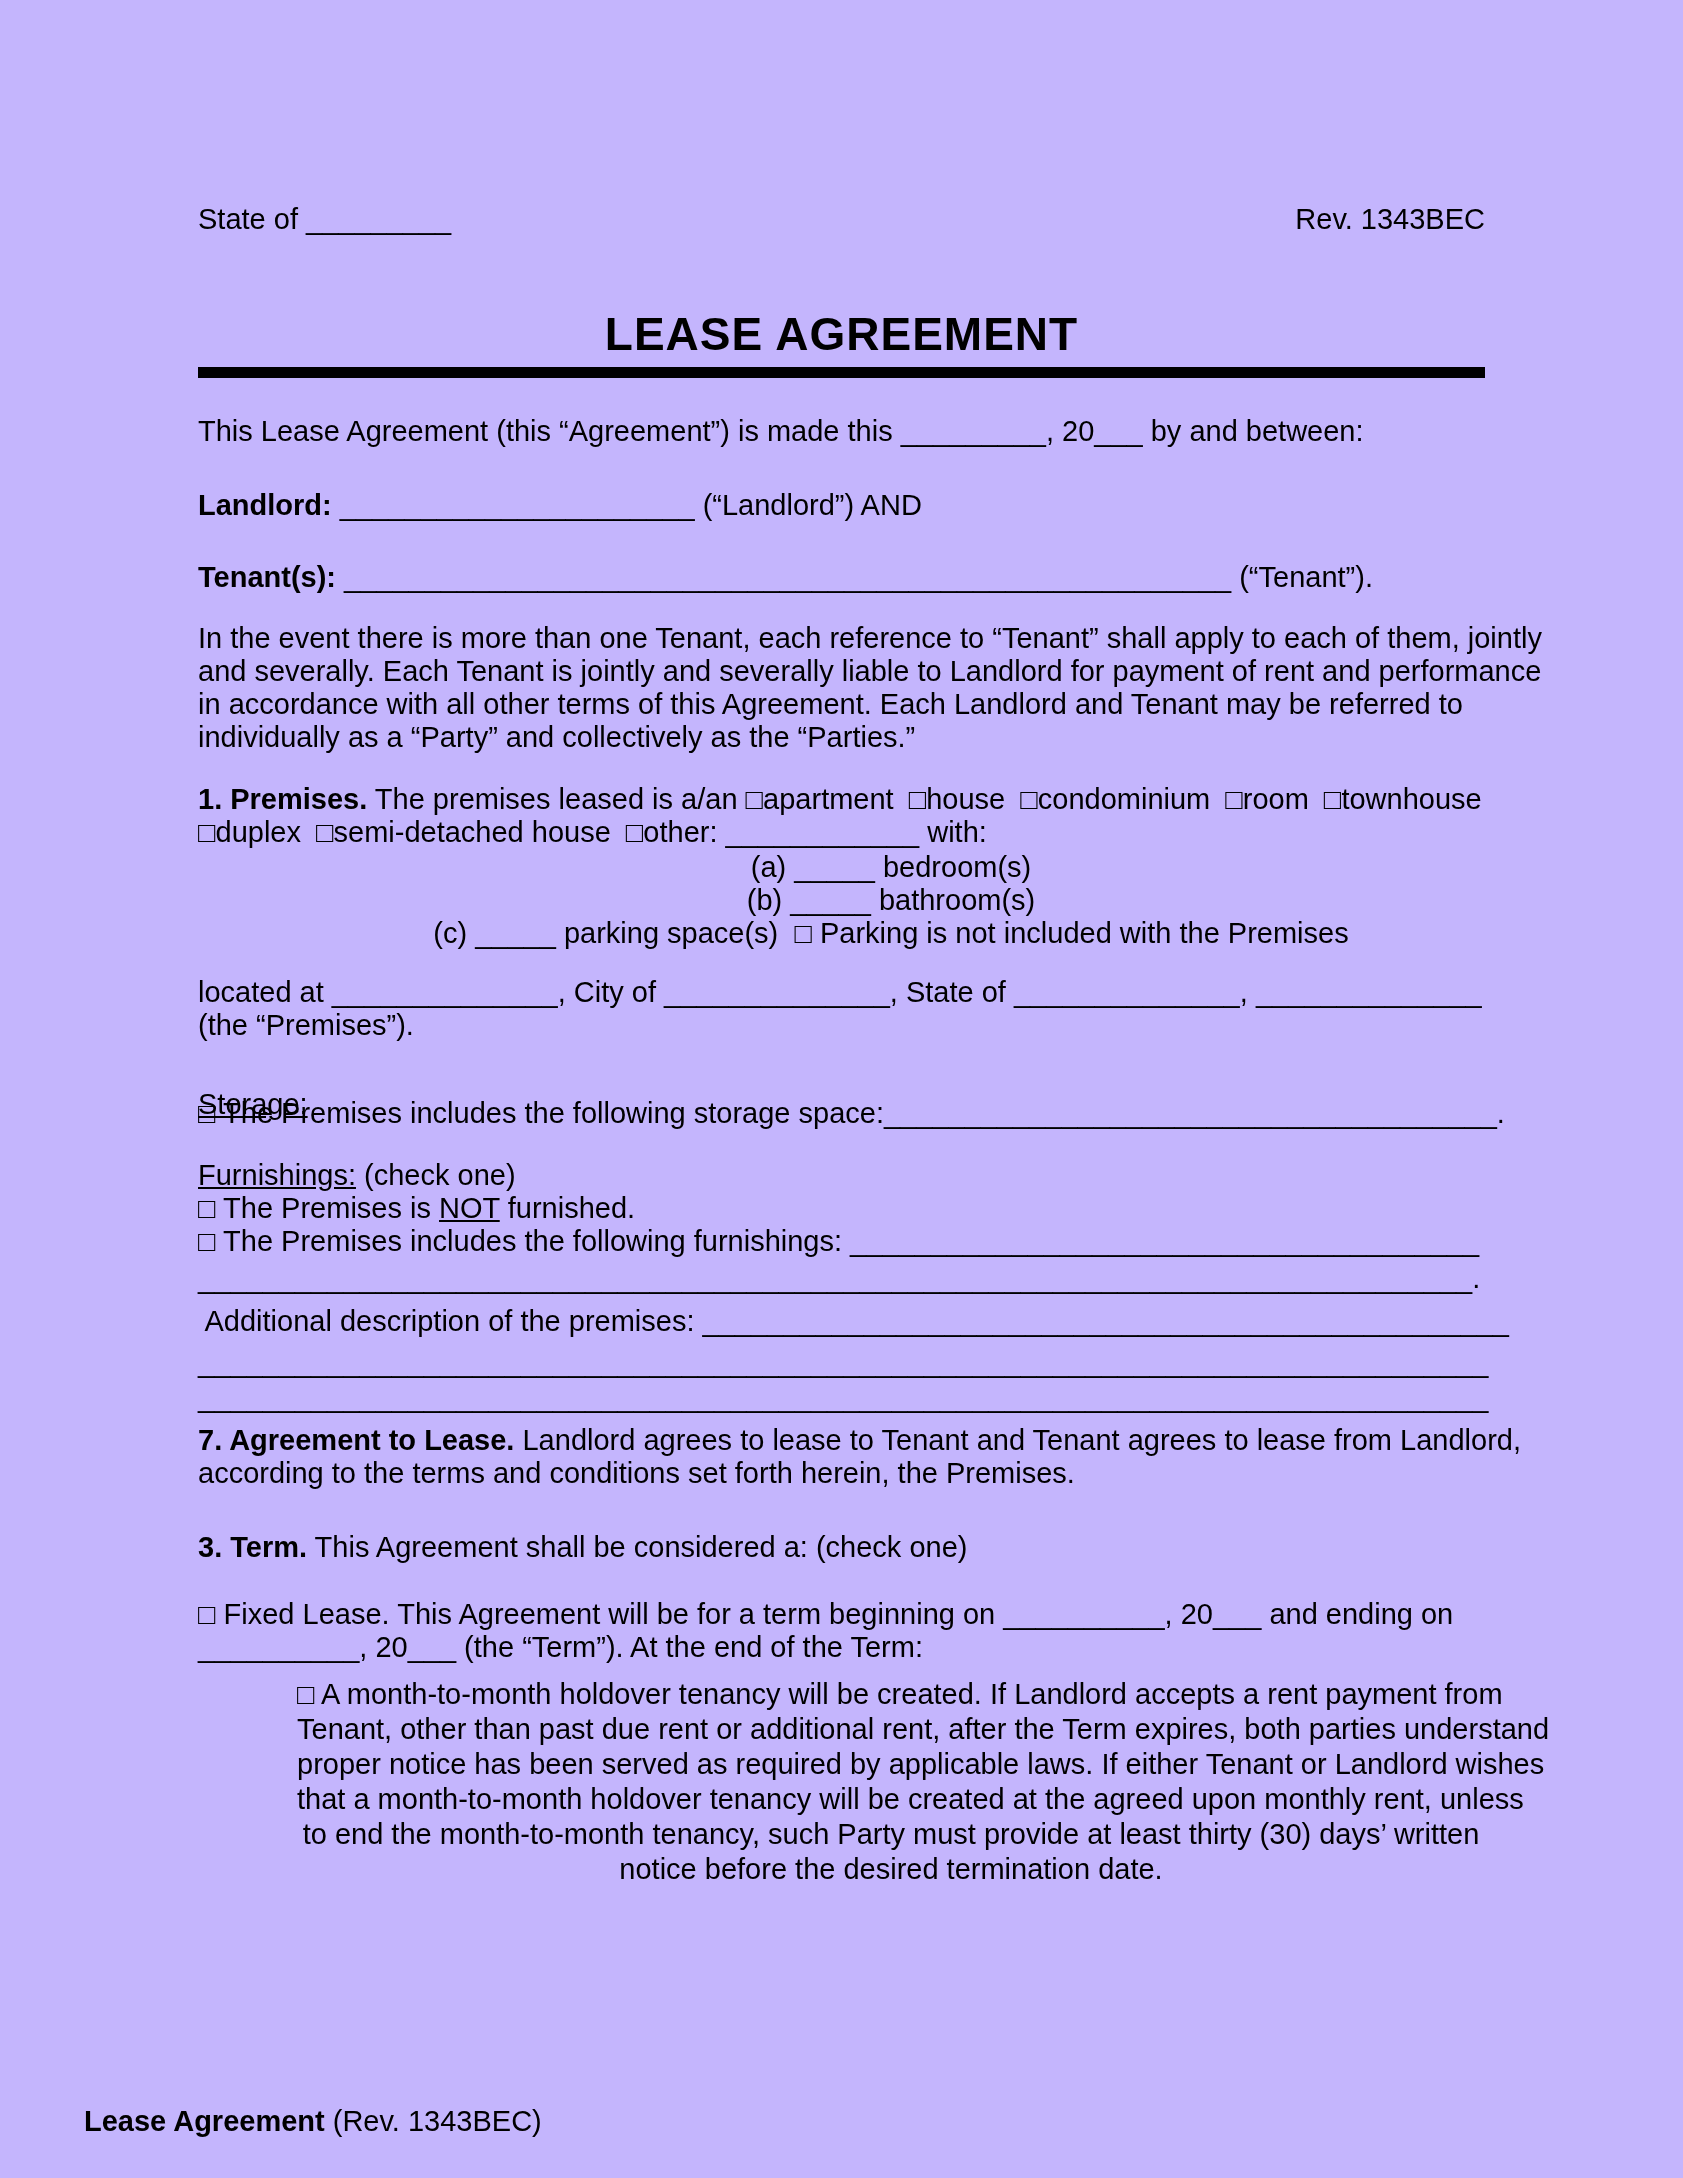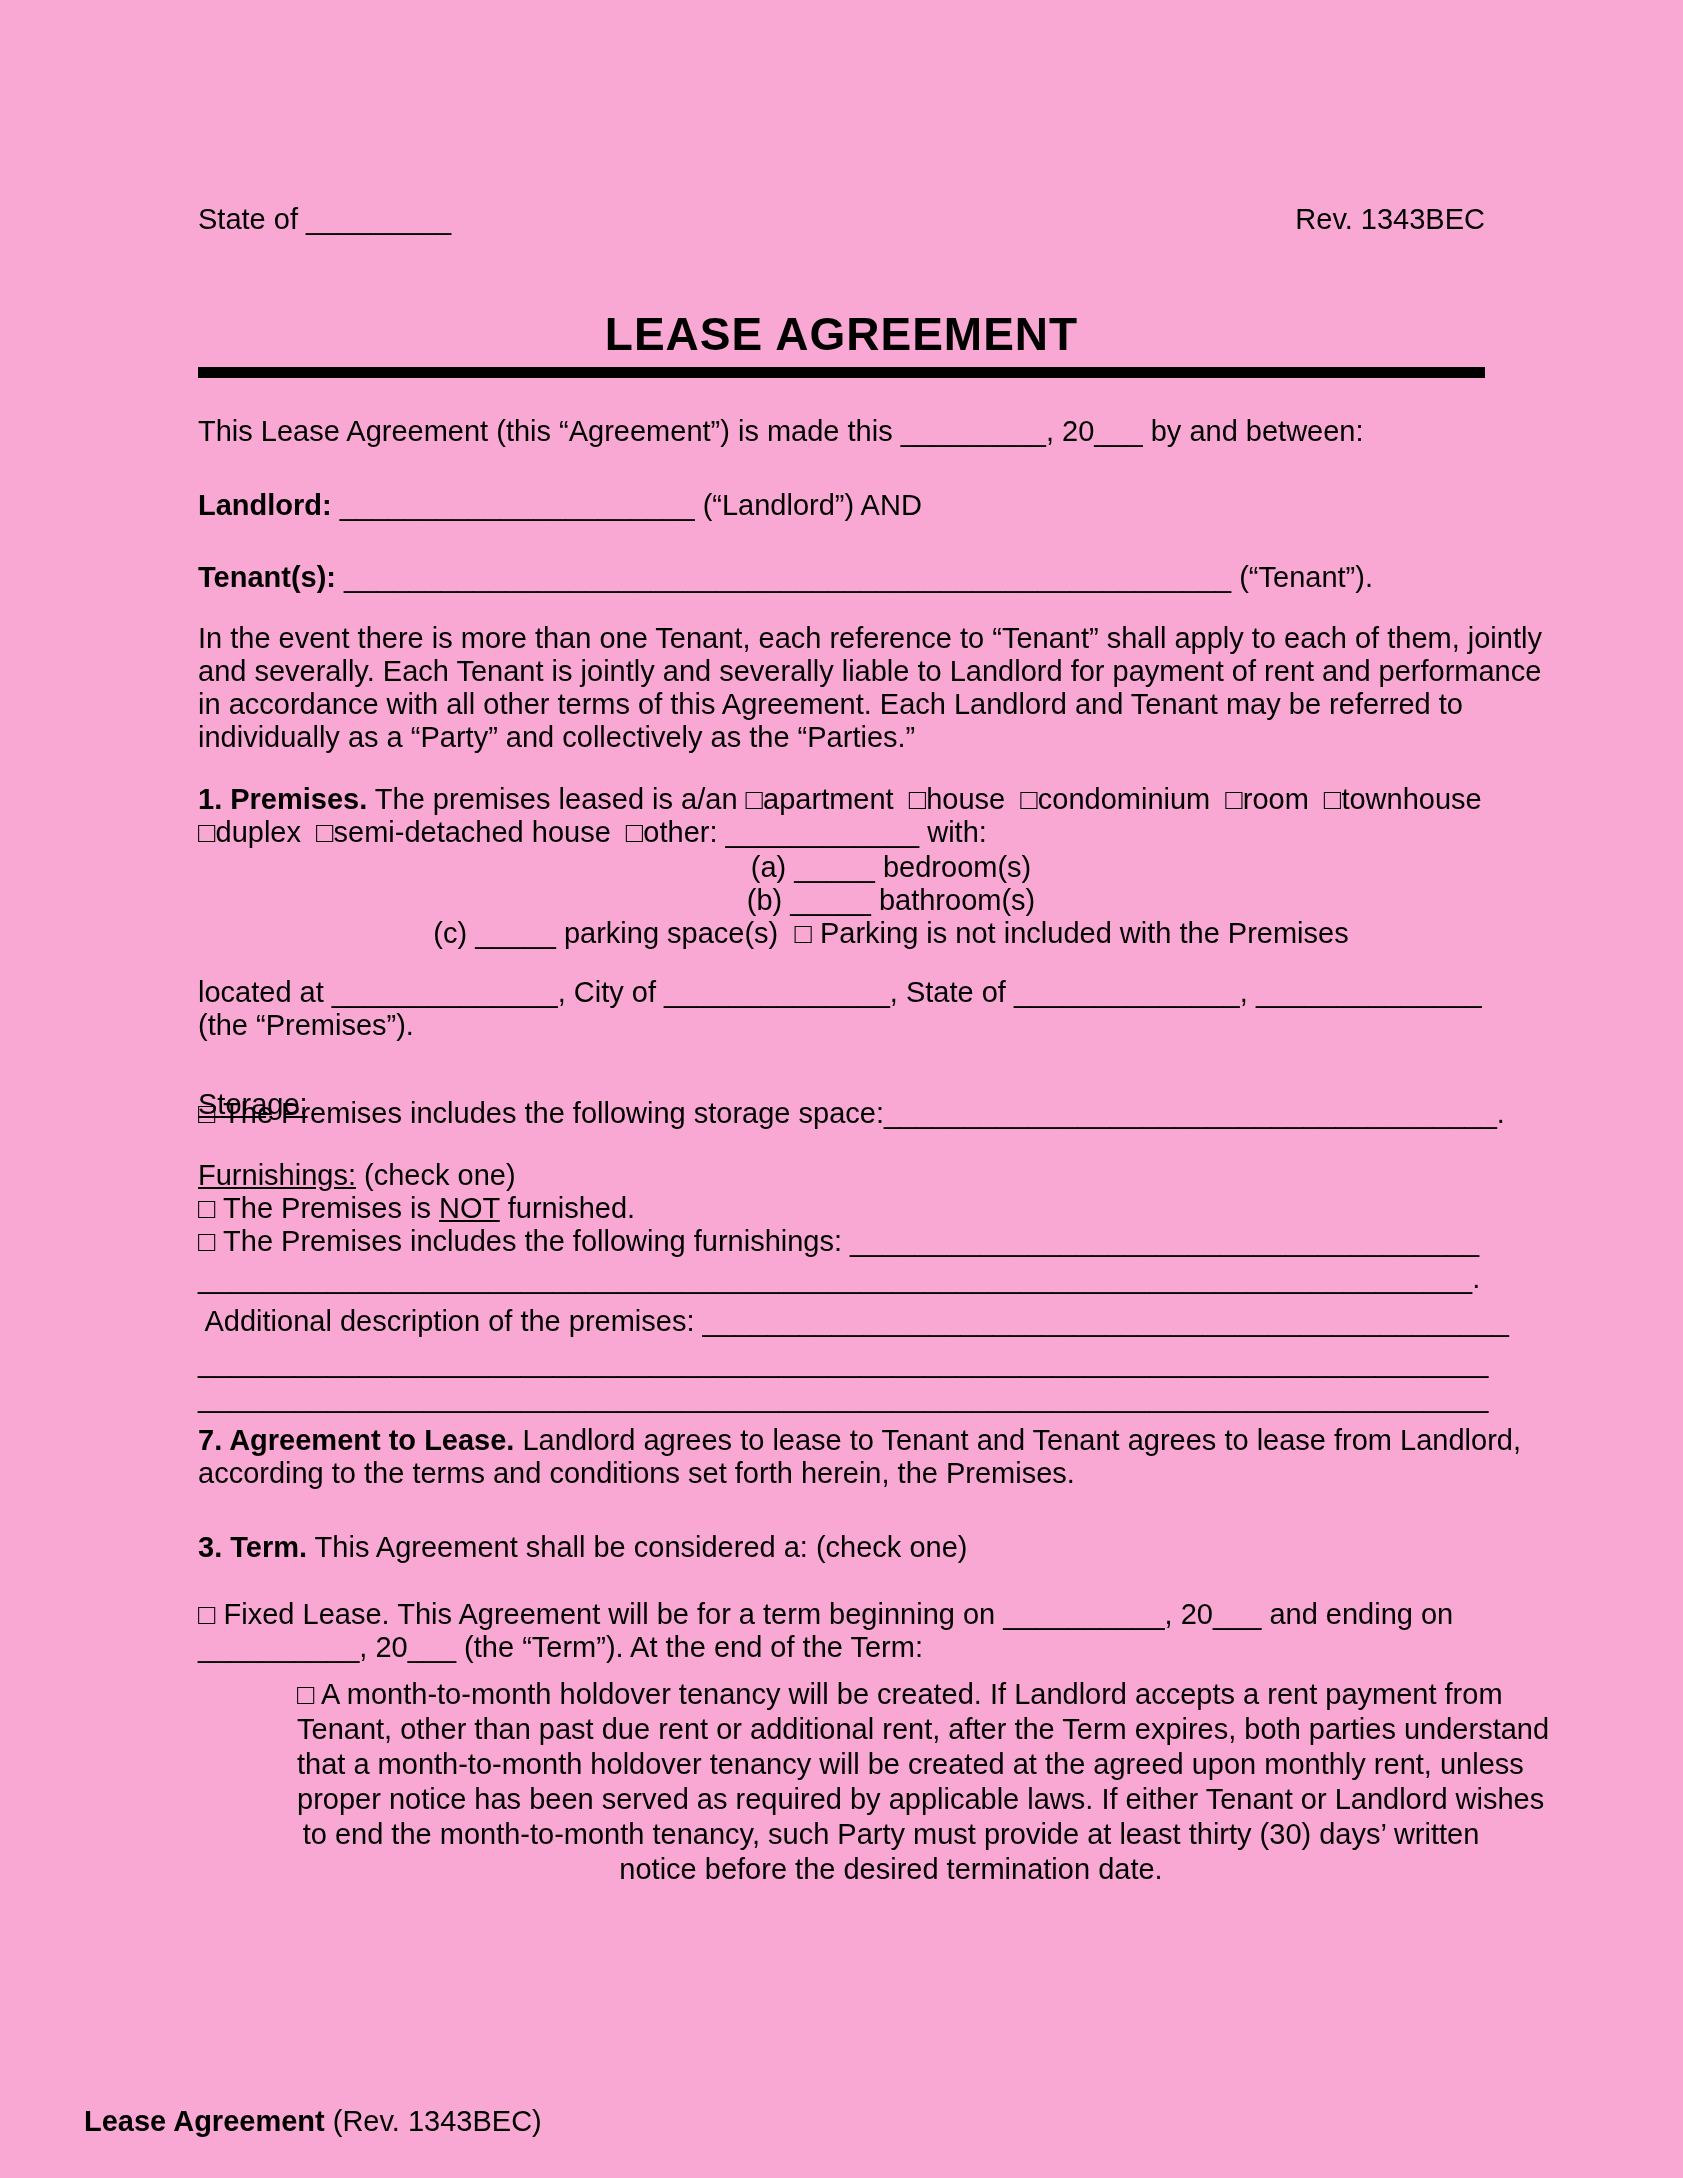--- a/index.html
+++ b/index.html
@@ -1,19 +1,19 @@
 <!DOCTYPE html>
 <html><head>
 <meta charset="utf-8">
 <style>
   html,body{margin:0;padding:0;background:#e8e8e8;}
   .doc{
     position:relative;
     width:1683px;height:2178px;
-    background:#f9a8d4;
+    background:#c4b5fd;
     font-family:"Liberation Sans","DejaVu Sans",sans-serif;
     font-size:29px;line-height:33px;color:#000;
     overflow:hidden;
   }
   .blk{position:absolute;left:198px;width:1287px;}
   .ln{white-space:pre;}
   .b{font-weight:bold;}
   .u{text-decoration:underline;}
   .center{text-align:center;}
   .hdr{display:flex;justify-content:space-between;}
@@ -86,22 +86,22 @@
   <div class="blk ln" style="top:1531px"><span class="b">3. Term.</span><span> This Agreement shall be considered a: (check one)</span></div>
 
   <div class="blk" style="top:1598px">
     <div class="ln"><span><span>□</span><span> Fixed Lease. This Agreement will be for a term beginning on </span></span><span>__________</span><span>, 20</span><span>___</span><span> and ending on</span></div>
     <div class="ln"><span>__________</span><span>, 20</span><span>___</span><span> (the “Term”). At the end of the Term:</span></div>
   </div>
 
   <div class="blk indent mtm" style="top:1677px">
     <div class="ln"><span><span>□</span><span> A month-to-month holdover tenancy will be created. If Landlord accepts a rent payment from</span></span></div>
     <div class="ln">Tenant, other than past due rent or additional rent, after the Term expires, both parties understand</div>
+    <div class="ln">proper notice has been served as required by applicable laws. If either Tenant or Landlord wishes</div>
     <div class="ln">that a month-to-month holdover tenancy will be created at the agreed upon monthly rent, unless</div>
-    <div class="ln">proper notice has been served as required by applicable laws. If either Tenant or Landlord wishes</div>
     <div class="ln">to end the month-to-month tenancy, such Party must provide at least thirty (30) days’ written</div>
     <div class="ln">notice before the desired termination date.</div>
   </div>
 
   <div class="blk footer ln" style="top:2105px"><span class="b">Lease Agreement</span><span> (Rev. 1343BEC)</span></div>
 
 </div>
 
 
 </body></html>

